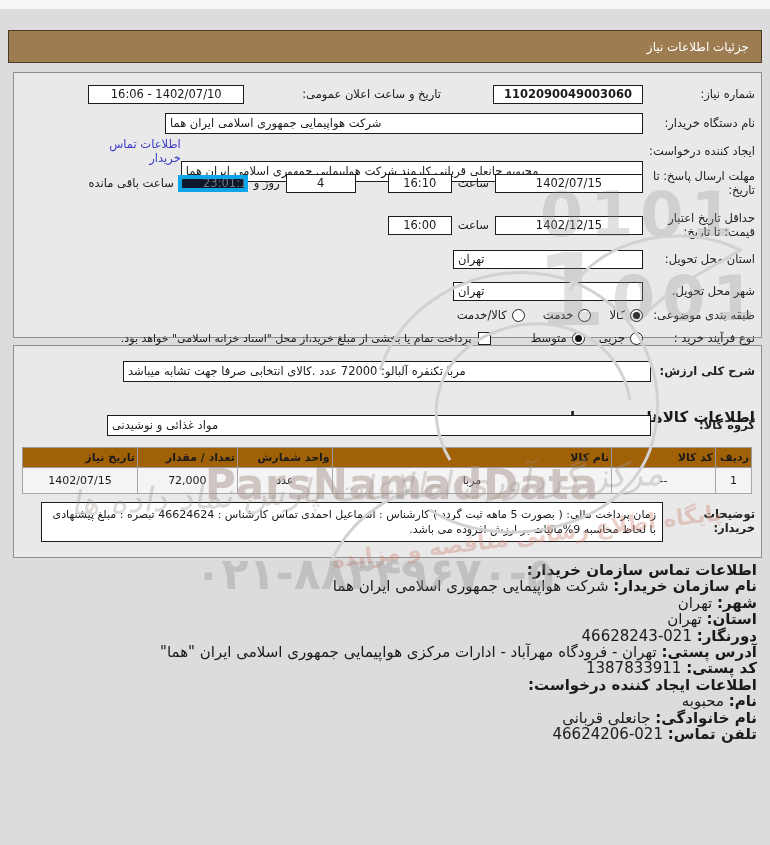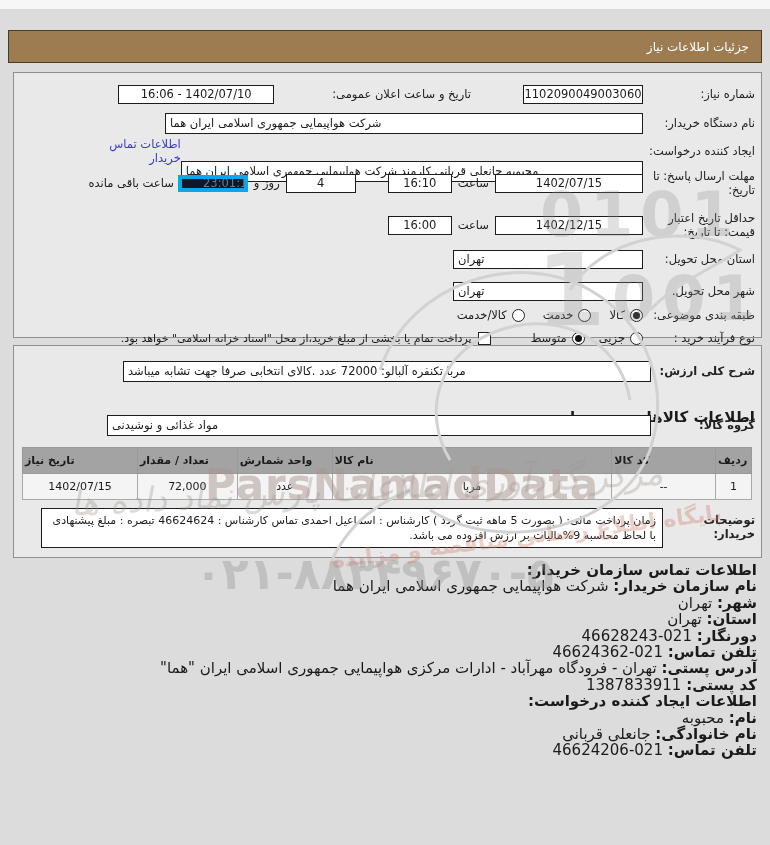--- a/index.html
+++ b/index.html
@@ -54,22 +54,22 @@
     content:""; position:absolute; left:2px; top:2px; width:7px; height:7px;
     border-radius:50%; background:#111;
   }
   .checkbox { width:13px; height:13px; border:1px solid #222; background:#fff; display:inline-block; flex:0 0 13px; }
   
   table.items {
     border-collapse:collapse; width:730px; margin:0 9px;
     font-size:11px; background:#f4f4f4;
   }
   table.items th {
-    background:#a3a3a3; font-weight:bold; border:1px solid #9a9a9a;
-    height:26px; text-align:left; padding:0 2px;
+    background:#a16207; font-weight:bold; border:1px solid #9a9a9a;
+    height:20px; text-align:right; padding:0 2px;
   }
   table.items td {
     border:1px solid #a8a8a8; height:26px; text-align:center; background:#f4f4f4;
   }
   
   .contact {
     position:absolute; top:562px; right:13px; width:744px;
     font-size:15px; line-height:16.4px; z-index:2;
   }
   .cline b { font-weight:bold; }
@@ -104,21 +104,21 @@
 
 <div class="hdrbar">
   <span>جزئیات اطلاعات نیاز</span>
 </div>
 
 <div class="panel panel1">
   <div class="pcontent" style="padding-top:11px;">
 
     <div class="frow" style="height:20px;">
       <span class="flabel">شماره نیاز:</span>
-      <span class="vbox ltr" style="width:120px; margin-left:52px;">1102090049003060</span>
+      <span class="vbox ltr" style="width:150px; margin-left:52px;font-weight:bold;">1102090049003060</span>
       <span class="stext" style="margin-left:58px;">تاریخ و ساعت اعلان عمومی:</span>
       <span class="vbox ltr" style="width:156px;">16:06 - 1402/07/10</span>
     </div>
     <div class="gap8"></div>
 
     <div class="frow" style="height:22px;">
       <span class="flabel">نام دستگاه خریدار:</span>
       <span class="vbox tall rt" style="width:478px;">شرکت هواپیمایی جمهوری اسلامی ایران هما</span>
     </div>
     <div class="gap6"></div>
@@ -245,22 +245,20 @@
   <div class="cline"><b>اطلاعات تماس سازمان خریدار:</b></div>
   <div class="cline">
     <b>نام سازمان خریدار:</b> <span>شرکت هواپیمایی جمهوری اسلامی ایران هما</span></div>
   <div class="cline">
     <b>شهر:</b> <span>تهران</span></div>
   <div class="cline">
     <b>استان:</b> <span>تهران</span></div>
   <div class="cline">
     <b>دورنگار:</b> <span class="ltr">46628243-021</span></div>
   <div class="cline">
-    <b>تلفن تماس:</b> <span class="ltr">46624362-021</span></div>
-  <div class="cline">
     <b>آدرس پستی:</b> <span>تهران - فرودگاه مهرآباد - ادارات مرکزی هواپیمایی جمهوری اسلامی ایران "هما"</span></div>
   <div class="cline">
     <b>کد پستی:</b> <span class="ltr">1387833911</span></div>
   <div class="cline"><b>اطلاعات ایجاد کننده درخواست:</b></div>
   <div class="cline">
     <b>نام:</b> <span>محبوبه</span></div>
   <div class="cline">
     <b>نام خانوادگی:</b> <span>جانعلی قربانی</span></div>
   <div class="cline">
     <b>تلفن تماس:</b> <span class="ltr">46624206-021</span></div>

